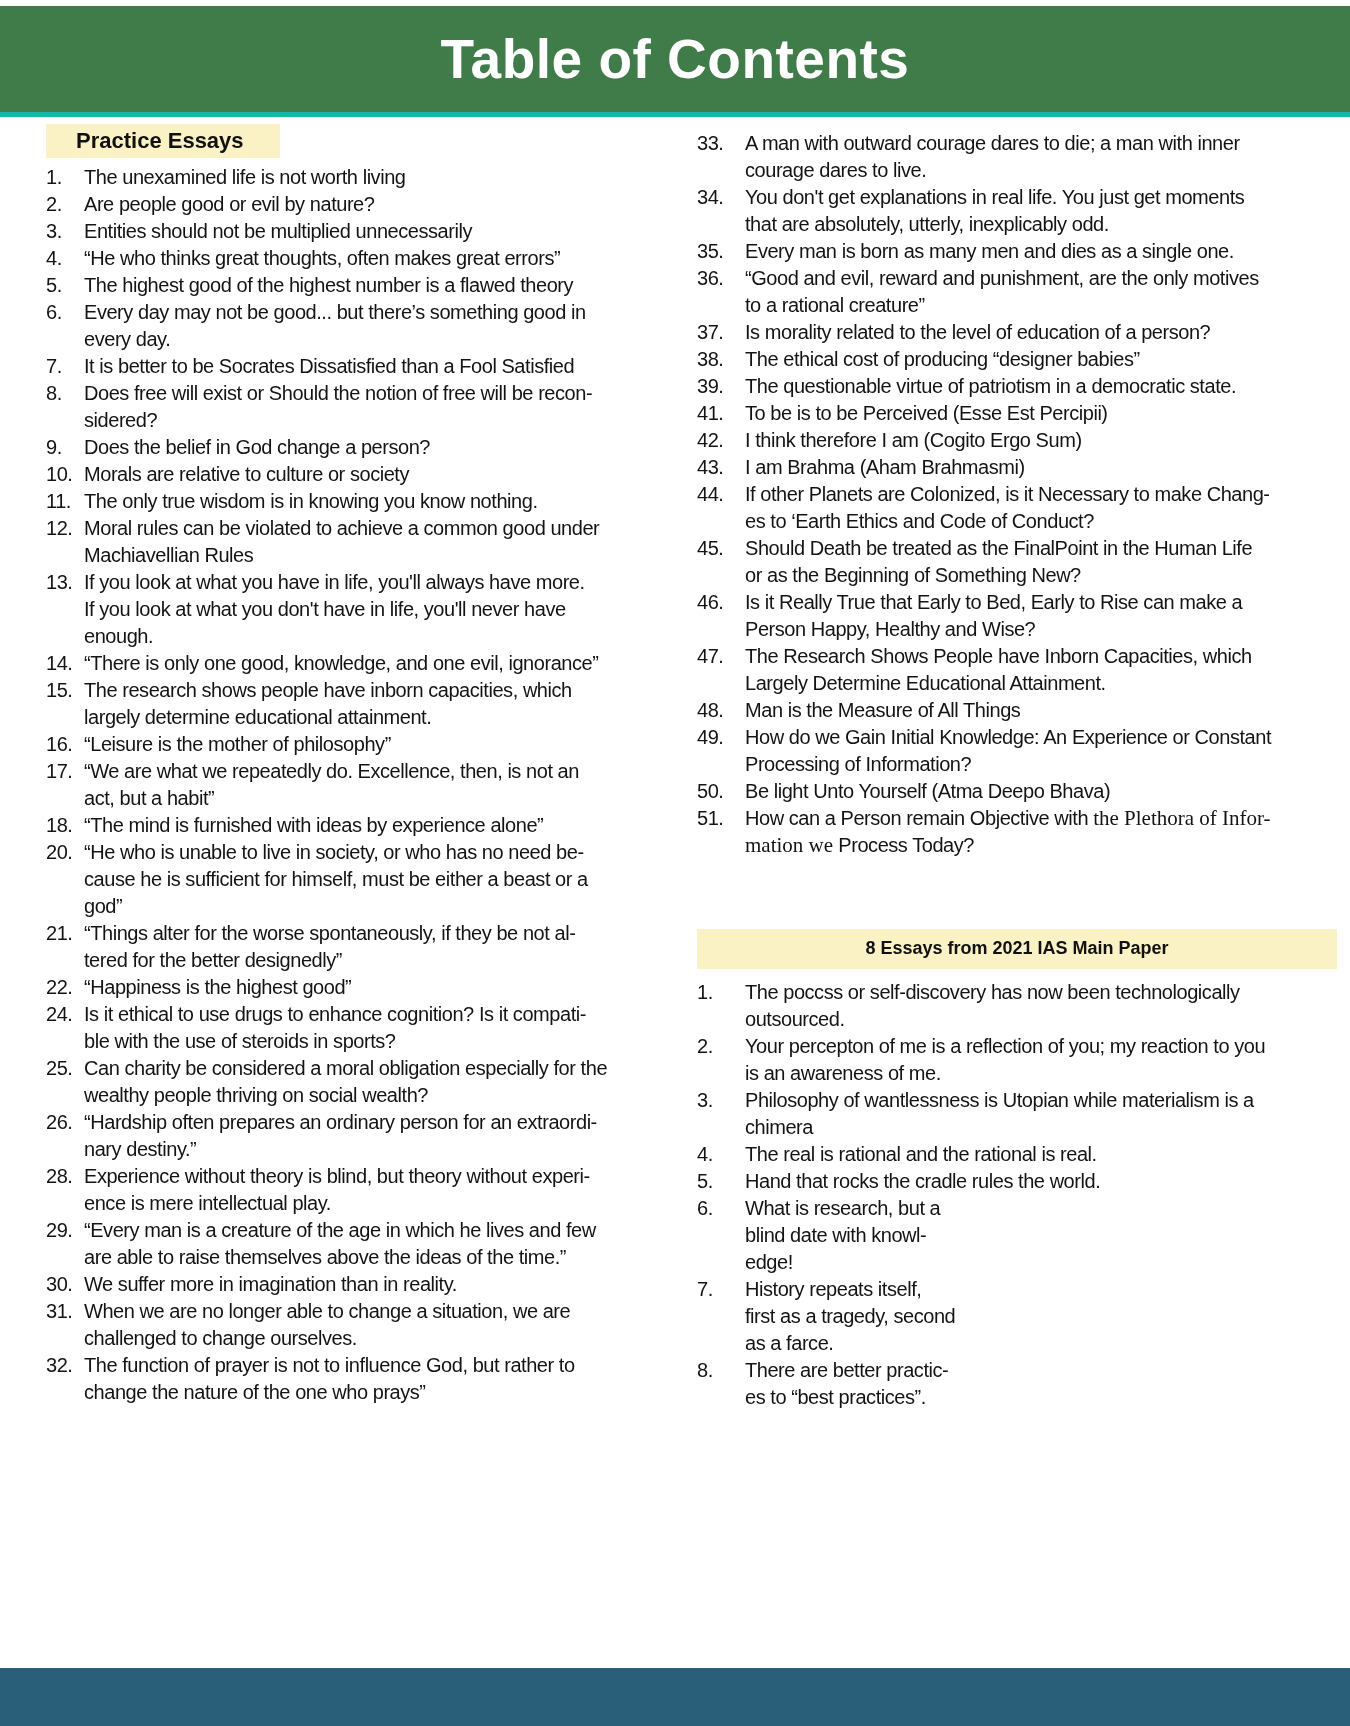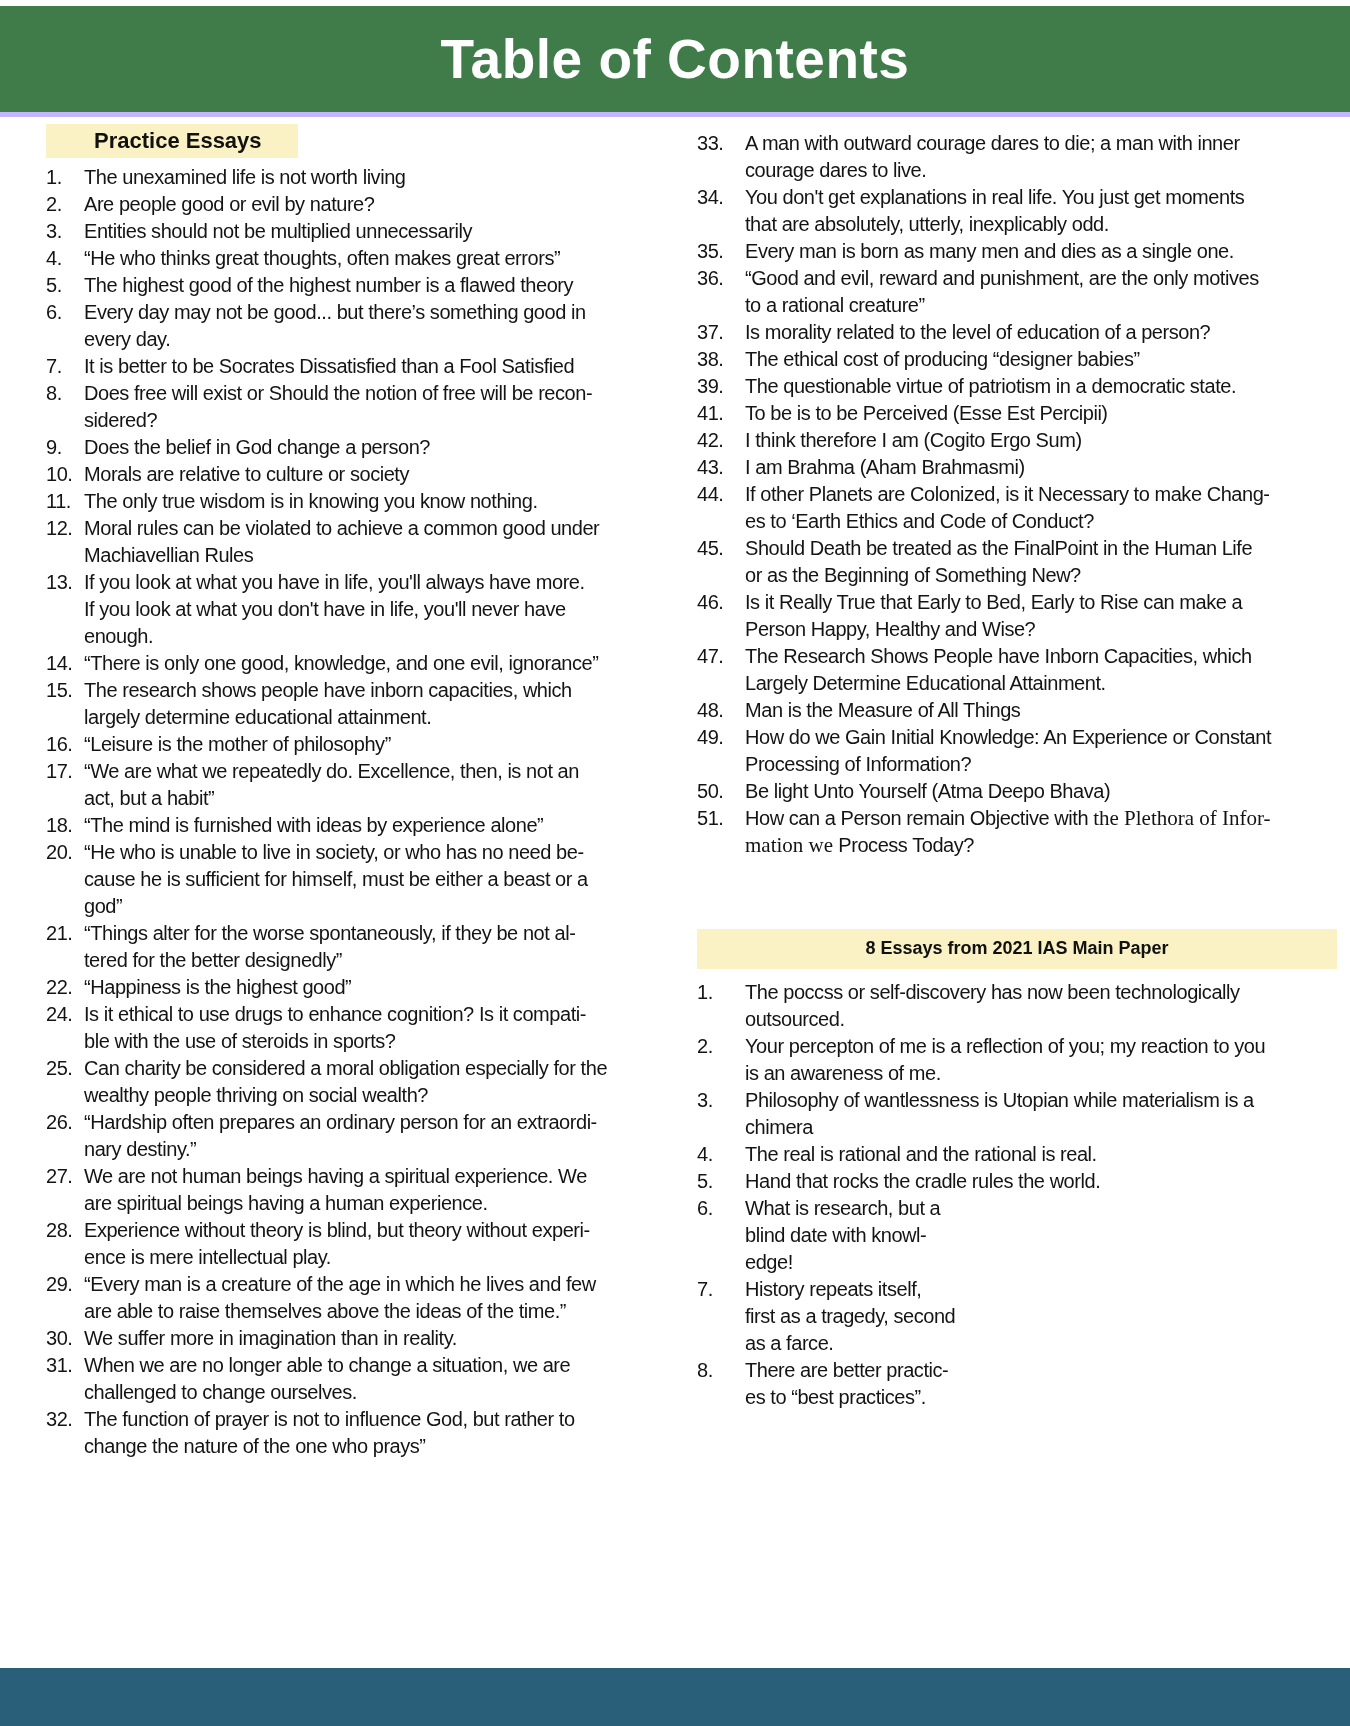--- a/index.html
+++ b/index.html
@@ -1,30 +1,30 @@
 <!DOCTYPE html>
 <html><head>
 <meta charset="utf-8">
 <style>
   html,body{margin:0;padding:0;background:#ffffff;}
   .page{position:relative;width:1350px;height:1726px;background:#ffffff;overflow:hidden;
         font-family:"Liberation Sans",sans-serif;color:#141414;}
 
   
   .banner{position:absolute;left:0;top:6px;width:100%;height:106px;background:#407B4A;
-          border-bottom:5px solid #c4b5fd;display:flex;align-items:center;justify-content:center;}
+          border-bottom:5px solid #14b8a6;display:flex;align-items:center;justify-content:center;}
   .banner h1{margin:0;color:#ffffff;font-size:55px;font-weight:bold;letter-spacing:0.5px;}
 
   
   .col{position:absolute;}
   .col-left{left:46px;top:124px;width:616px;}
   .col-right{left:697px;top:130px;width:640px;}
 
   .badge{display:inline-block;background:#faf2c4;color:#111;font-weight:bold;font-size:22px;
-         line-height:22px;padding:6px 36px 6px 48px;margin-bottom:6px;}
+         line-height:22px;padding:6px 36px 6px 30px;margin-bottom:6px;}
 
   ol.toc{list-style:none;margin:0;padding:0;font-size:20px;line-height:27px;letter-spacing:-0.45px;}
   ol.toc li{display:flex;}
   ol.toc .num{flex:0 0 38px;}
   .col-right ol.toc .num{flex:0 0 48px;}
   ol.toc .txt{flex:1;white-space:pre-line;}
   .serif{font-family:"Liberation Serif",serif;font-size:21px;letter-spacing:0;}
 
   .ias-head{background:#faf2c4;color:#111;text-align:center;font-weight:bold;font-size:18px;
             padding:9px 0 10px 0;margin:70px 0 10px 0;}
@@ -148,25 +148,20 @@
           <span class="num">25.</span>
           <span class="txt"><span>Can charity be considered a moral obligation especially for the
 wealthy people thriving on social wealth?</span></span>
         </li>
         <li>
           <span class="num">26.</span>
           <span class="txt"><span>“Hardship often prepares an ordinary person for an extraordi-
 nary destiny.”</span></span>
         </li>
         <li>
-          <span class="num">27.</span>
-          <span class="txt"><span>We are not human beings having a spiritual experience. We
-are spiritual beings having a human experience.</span></span>
-        </li>
-        <li>
           <span class="num">28.</span>
           <span class="txt"><span>Experience without theory is blind, but theory without experi-
 ence is mere intellectual play.</span></span>
         </li>
         <li>
           <span class="num">29.</span>
           <span class="txt"><span>“Every man is a creature of the age in which he lives and few
 are able to raise themselves above the ideas of the time.”</span></span>
         </li>
         <li>

